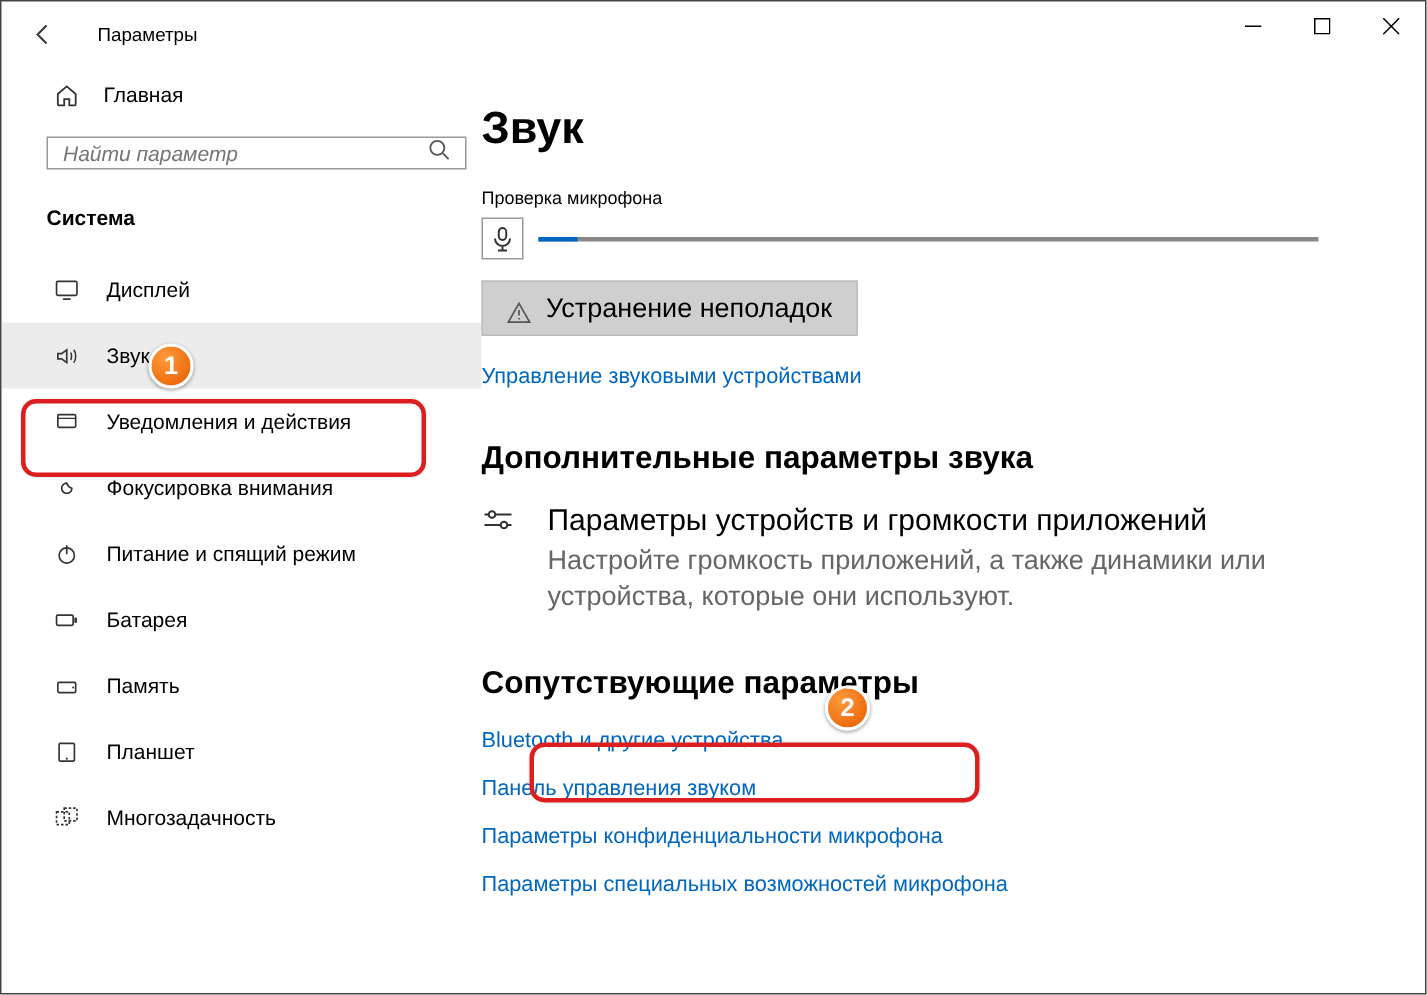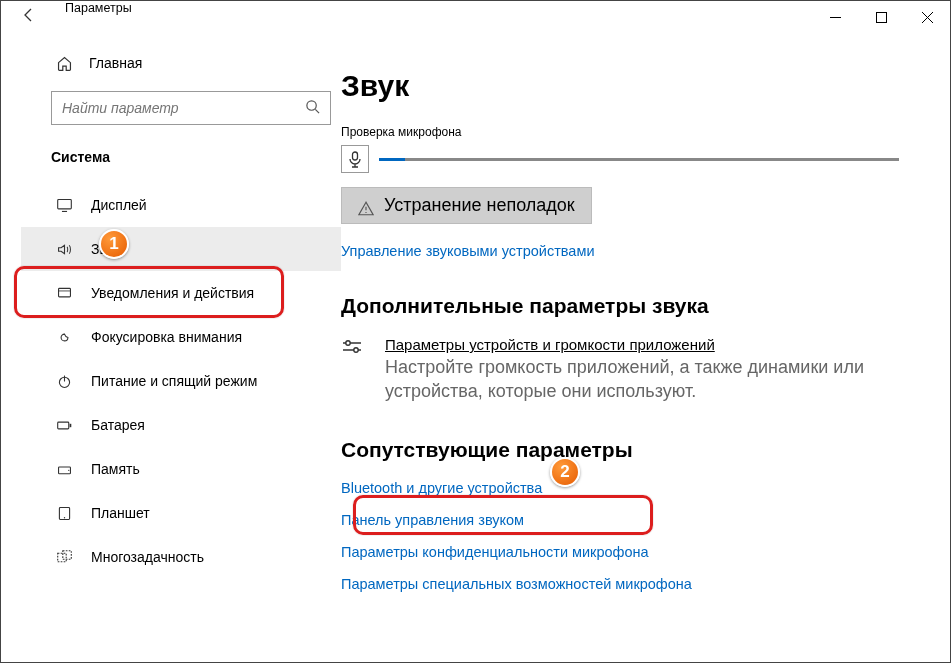--- a/index.html
+++ b/index.html
@@ -1,34 +1,34 @@
 <!DOCTYPE html>
 <html><head>
 <meta charset="utf-8">
 <style>
   * { box-sizing: border-box; margin: 0; padding: 0; font-family: "Segoe UI", Tahoma, sans-serif; }
   body { background: #fff; color: #000; width: 951px; height: 663px; overflow: hidden; border: 1px solid #444; position: relative; }
-  .titlebar { display: flex; align-items: flex-start; height: 44px; padding-left: 14px; }
+  .titlebar { display: flex; align-items: center; height: 44px; padding-left: 14px; }
   .titlebar .back {
     width: 28px; height: 28px; display:flex; align-items:center; justify-content:center; color:#333; cursor:pointer;
   }
   .titlebar .title { margin-left: 22px; font-size: 12.5px; color:#000; }
   .win-controls { position:absolute; top:0; right:0; display:flex; }
   .win-btn { width:46px; height:32px; display:flex; align-items:center; justify-content:center; color:#000; cursor:pointer; }
   .win-btn svg { display:block; }
-  .layout { display:flex; height: calc(100% - 44px); padding-left: 20px; }
+  .layout { display:flex; height: calc(100% - 44px); }
   .sidebar { width: 320px; padding: 0 0 0 0; }
   .home-row {
     display:flex; align-items:center; padding: 6px 10px 6px 32px; height: 36px; cursor:pointer;
   }
   .home-row .icn { width:22px; display:flex; justify-content:center; color:#333; }
   .home-row span.lbl { margin-left: 14px; font-size:14px; }
   .search-wrap { padding: 10px 24px 10px 30px; }
   .search {
-    width: 280px; height: 34px; border:1px solid #999; background:#fff; position:relative;
+    width: 280px; height: 22px; border:1px solid #999; background:#fff; position:relative;
     display:flex; align-items:center; padding:0 10px;
   }
   .search input { border:none; outline:none; flex:1; font-size:14px; font-style: italic; color:#666; background:transparent; }
   .search .sicon { color:#555; }
   .section-hdr { padding: 14px 0 14px 30px; font-size:14px; font-weight:600; }
   .nav { padding-top:4px; }
   .nav-item {
     display:flex; align-items:center; height:44px; padding-left:32px; cursor:pointer; position:relative;
   }
   .nav-item .icn { width:22px; display:flex; justify-content:center; color:#333; }
@@ -56,21 +56,21 @@
   .mic-track { height:3px; background:#888; width:100%; position:relative; }
   .mic-fill { position:absolute; left:0; top:0; height:100%; width:5%; background:#0067c0; }
   .trouble-btn {
     display:inline-flex; align-items:flex-end; gap:10px;
     background:#cfcfcf; border:1px solid #bbb; padding: 7px 16px; font-size:18px; cursor:pointer;
   }
   .link { color:#0067c0; font-size:14.5px; cursor:pointer; display:inline-block; }
   .h2 { font-size:21px; font-weight:600; margin-top: 34px; margin-bottom: 18px; }
   .opt-block { display:flex; gap:18px; max-width:560px; }
   .opt-block .opt-icn { width:30px; padding-top:2px; color:#333; }
-  .opt-block .opt-title { font-size:15px;text-decoration:underline; }
+  .opt-block .opt-title { font-size:20px; }
   .opt-block .opt-desc { font-size:18px; color:#666; margin-top:2px; line-height:1.35; }
   .rel-links .link { margin-bottom: 16px; display:block; width:fit-content; }
   
   #box1 { left:13px; top:265px; width:270px; height:52px; }
   #badge1 { left:98px; top:228px; }
   #box2 { left:352px; top:494px; width:300px; height:40px; }
   #badge2 { left:549px; top:456px; }
 </style>
 </head>
 <body>

